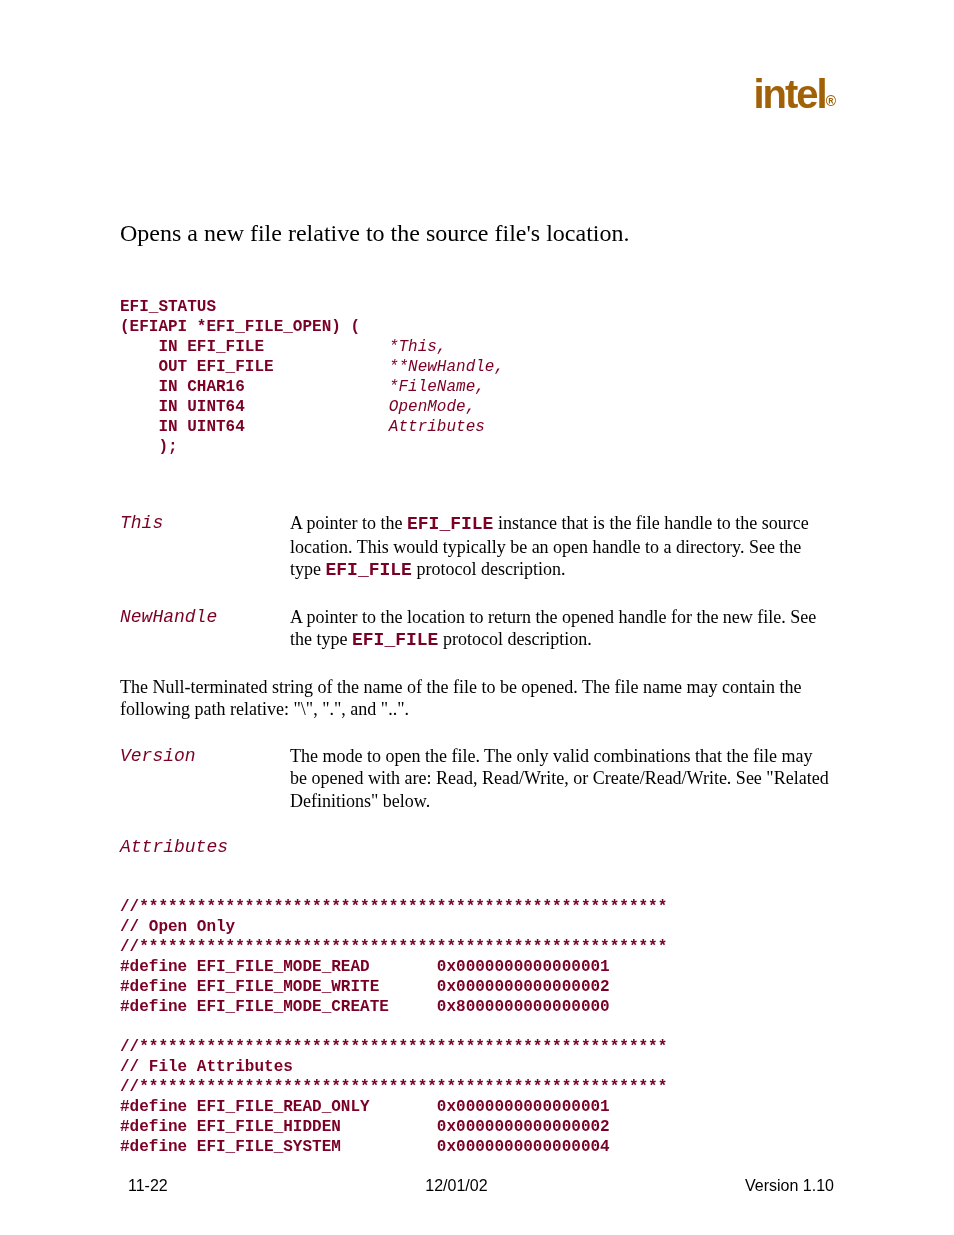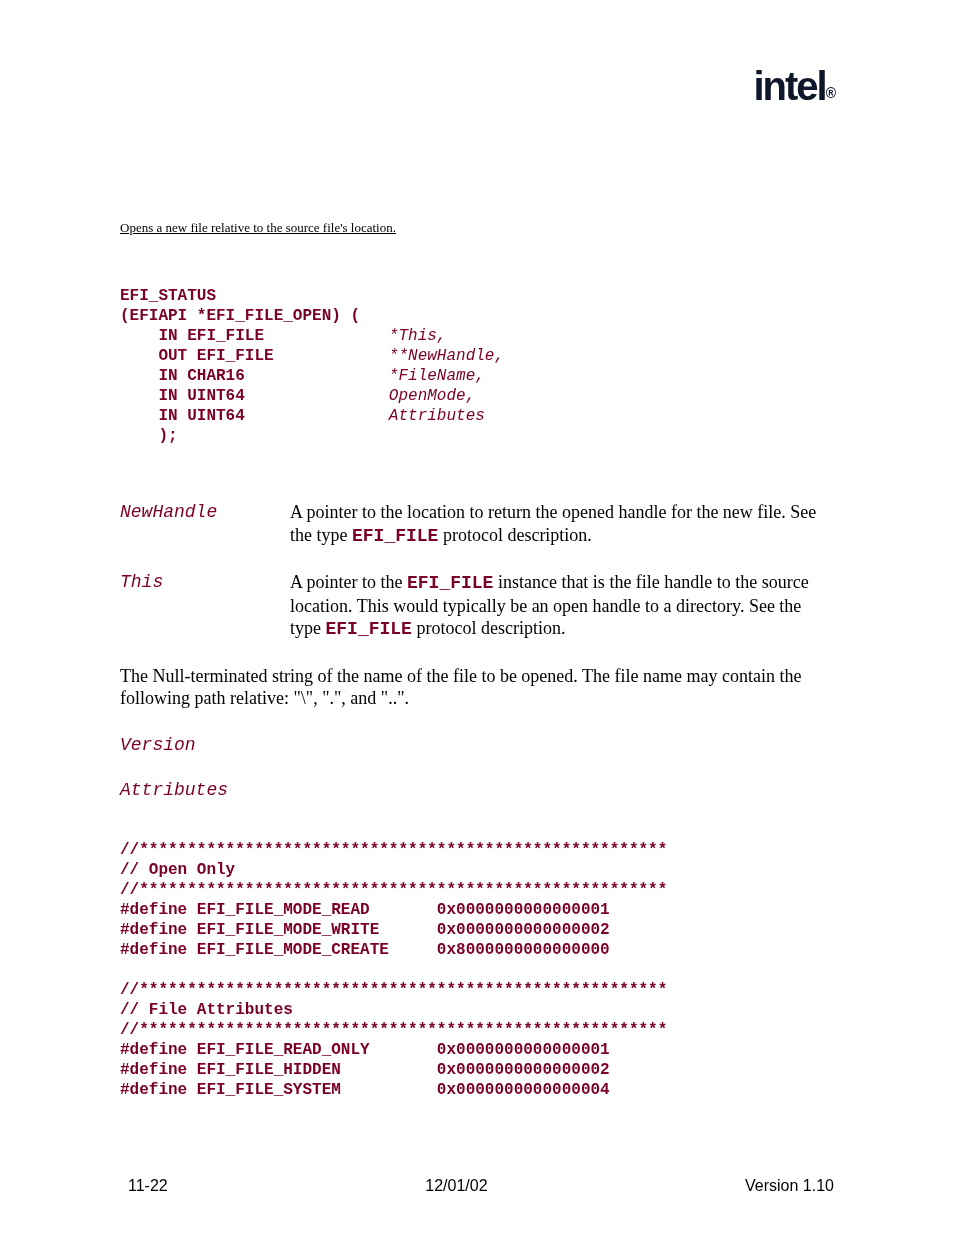--- a/index.html
+++ b/index.html
@@ -13,35 +13,34 @@
     box-sizing: border-box;
   }
   .page {
     padding: 50px 120px 40px 120px;
     box-sizing: border-box;
     height: 100%;
     position: relative;
   }
   .logo {
     position: absolute;
-    top: 64px;
+    top: 72px;
     right: 120px;
     font-family: Arial, Helvetica, sans-serif;
     font-weight: bold;
     font-size: 40px;
     letter-spacing: -2px;
-    color: #0f172a;
+    color: #a16207;
   }
   .content {
     padding-top: 170px;
   }
   .summary {
-    font-size: 13px;
+    font-size: 24px;
     margin-bottom: 50px;
-    text-decoration: underline;
   }
   .code {
     font-family: "Courier New", Courier, monospace;
     font-size: 16px;
     color: #7a0026;
     font-weight: bold;
     white-space: pre;
     line-height: 1.25;
   }
   .code .italic {
@@ -103,35 +102,36 @@
 <span>    IN EFI_FILE</span><span class="italic">             *</span><span class="italic">This,</span>
 <span>    OUT EFI_FILE</span><span class="italic">            **</span><span class="italic">NewHandle,</span>
 <span>    IN CHAR16</span><span class="italic">               *</span><span class="italic">FileName,</span>
 <span>    IN UINT64</span><span class="italic">               </span><span class="italic">OpenMode,</span>
 <span>    IN UINT64</span><span class="italic">               </span><span class="italic">Attributes</span>
 <span>    );</span></div>
 
     <div class="params">
 
       <div class="param-row">
-        <div class="param-name">NewHandle</div>
-        <div class="param-desc"><span>A pointer to the location to return the opened handle for the new file.  See the type </span><span class="mono">EFI_FILE</span><span> protocol description.</span></div>
+        <div class="param-name">This</div>
+        <div class="param-desc"><span>A pointer to the </span><span class="mono">EFI_FILE</span><span> instance that is the file handle to the source location.  This would typically be an open handle to a directory.  See the type </span><span class="mono">EFI_FILE</span><span> protocol description.</span></div>
       </div>
 
       <div class="param-row">
-        <div class="param-name">This</div>
-        <div class="param-desc"><span>A pointer to the </span><span class="mono">EFI_FILE</span><span> instance that is the file handle to the source location.  This would typically be an open handle to a directory.  See the type </span><span class="mono">EFI_FILE</span><span> protocol description.</span></div>
+        <div class="param-name">NewHandle</div>
+        <div class="param-desc"><span>A pointer to the location to return the opened handle for the new file.  See the type </span><span class="mono">EFI_FILE</span><span> protocol description.</span></div>
       </div>
 
       <div class="param-row">
         <div class="param-desc">The Null-terminated string of the name of the file to be opened.  The file name may contain the following path relative: "\", ".", and "..".</div>
       </div>
 
       <div class="param-row">
         <div class="param-name">Version</div>
+        <div class="param-desc">The mode to open the file.  The only valid combinations that the file may be opened with are: Read, Read/Write, or Create/Read/Write.  See "Related Definitions" below.</div>
       </div>
 
       <div class="param-row">
         <div class="param-name">Attributes</div>
       </div>
 
     </div>
 
     <div class="code defs"><span>//*******************************************************</span>
 <span>// Open Only</span>

